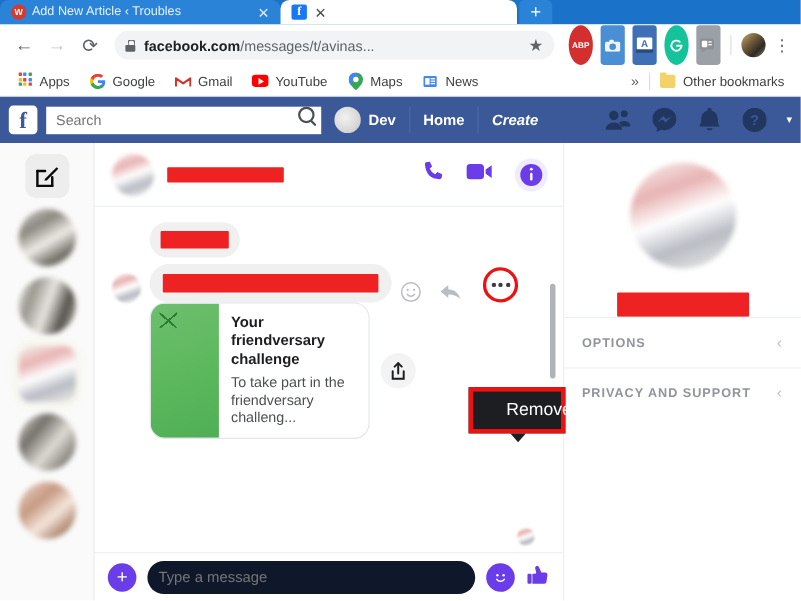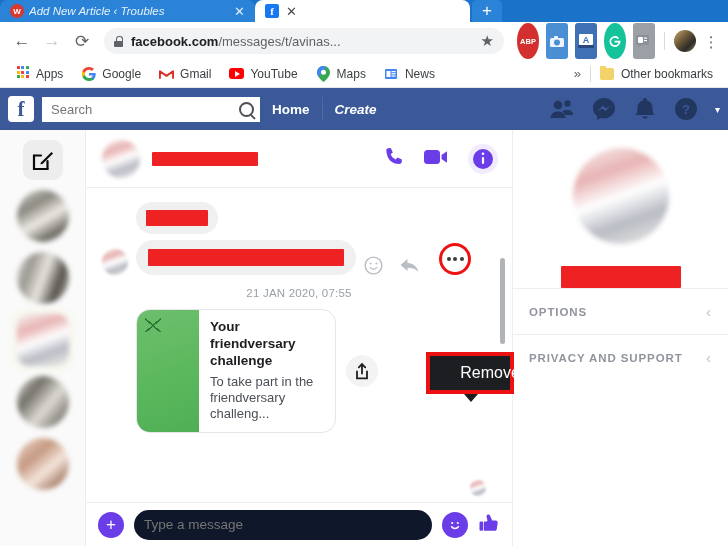--- a/index.html
+++ b/index.html
@@ -45,21 +45,21 @@
     width: 14px; height: 14px;
     flex: 0 0 14px;
     border-radius: 2px;
     display: flex; align-items: center; justify-content: center;
     font-size: 9px; font-weight: bold;
     color: #fff;
   }
   .fav-wp { background: #d9382e; border-radius: 50%; position: relative; }
   .fav-wp::after{ content:"W"; font-size:8px; color:#fff; }
   .fav-fb { background: #1877f2; color: #fff; font-family: "Liberation Serif", serif; font-size:11px; }
-  .tab-title { flex: 1; overflow: hidden; text-overflow: clip; font-style: italic; }
+  .tab-title { flex: 1; overflow: hidden; text-overflow: clip; }
   .tab-close {
     font-size: 13px;
     line-height: 1;
     padding: 0 2px;
     opacity: .95;
   }
   .newtab {
     width: 30px; height: 22px;
     display: flex; align-items: center; justify-content: center;
     color: #fff; font-size: 17px; font-weight: 300;
@@ -182,24 +182,24 @@
     background: #fff; color: #3b5998;
     border-radius: 4px;
     font-family: "Liberation Serif", serif;
     font-weight: bold; font-size: 21px;
     display: flex; align-items: center; justify-content: center;
     line-height: 1;
     flex: 0 0 26px;
   }
   .fb-search {
     margin-left: 8px;
-    width: 218px;
+    width: 250px;
     height: 25px;
     background: #fff;
-    display: flex; align-items: center;
+    display: flex; 
     padding: 0 6px 0 9px;
     position: relative;
   }
   .fb-search input {
     border: none; outline: none;
     flex: 1; font-size: 13px; color: #4b4f56;
     font-family: "Liberation Sans", sans-serif;
     background: transparent;
     min-width: 0;
   }
@@ -612,20 +612,24 @@
       </span>
     <span>Other bookmarks</span>
   </div>
 </div>
 
 <div class="fbbar">
   <div class="fb-logo">f</div>
   <div class="fb-search">
     <input type="text" placeholder="Search" style="">
     <span class="mag"></span>
+  </div>
+  <div class="fb-user">
+    <span class="fb-user-av"></span>
+    <span style="color:#fff;font-size:13.5px;font-weight:bold">Dev</span>
   </div>
   <div class="fb-link">Home</div>
   <div class="fb-link last">Create</div>
   <div class="fb-icons">
     <span class="fbi">
       <svg width="24" height="20" viewBox="0 0 24 20">
           <circle cx="9" cy="6" r="4.3" fill="#22375f"></circle>
           <path d="M1.5 19c0-4 3.4-6.6 7.5-6.6s7.5 2.6 7.5 6.6z" fill="#22375f"></path>
           <circle cx="18.5" cy="4.5" r="3.2" fill="#22375f"></circle>
           <path d="M13.5 12.5c1.3-.9 3-1.4 5-1.4 3.2 0 5.5 1.9 5.5 4.8h-8.3c-.2-1.4-1-2.6-2.2-3.4z" fill="#22375f"></path>
@@ -725,21 +729,20 @@
         </span>
         <span style="margin-left:10px">
           <span class="dots-btn">
               <i></i>
               <i></i>
               <i></i>
             </span>
         </span>
       </div>
 
-      <div class="timestamp">21 JAN 2020, 07:55</div>
 
       <div style="display:flex;align-items:center;margin-left:34px">
         <div class="card">
           <div class="card-thumb"></div>
           <div class="card-body">
             <div class="card-title">Your friendversary challenge</div>
             <div class="card-sub">To take part in the friendversary challeng...</div>
           </div>
         </div>
         <span class="share-btn">

